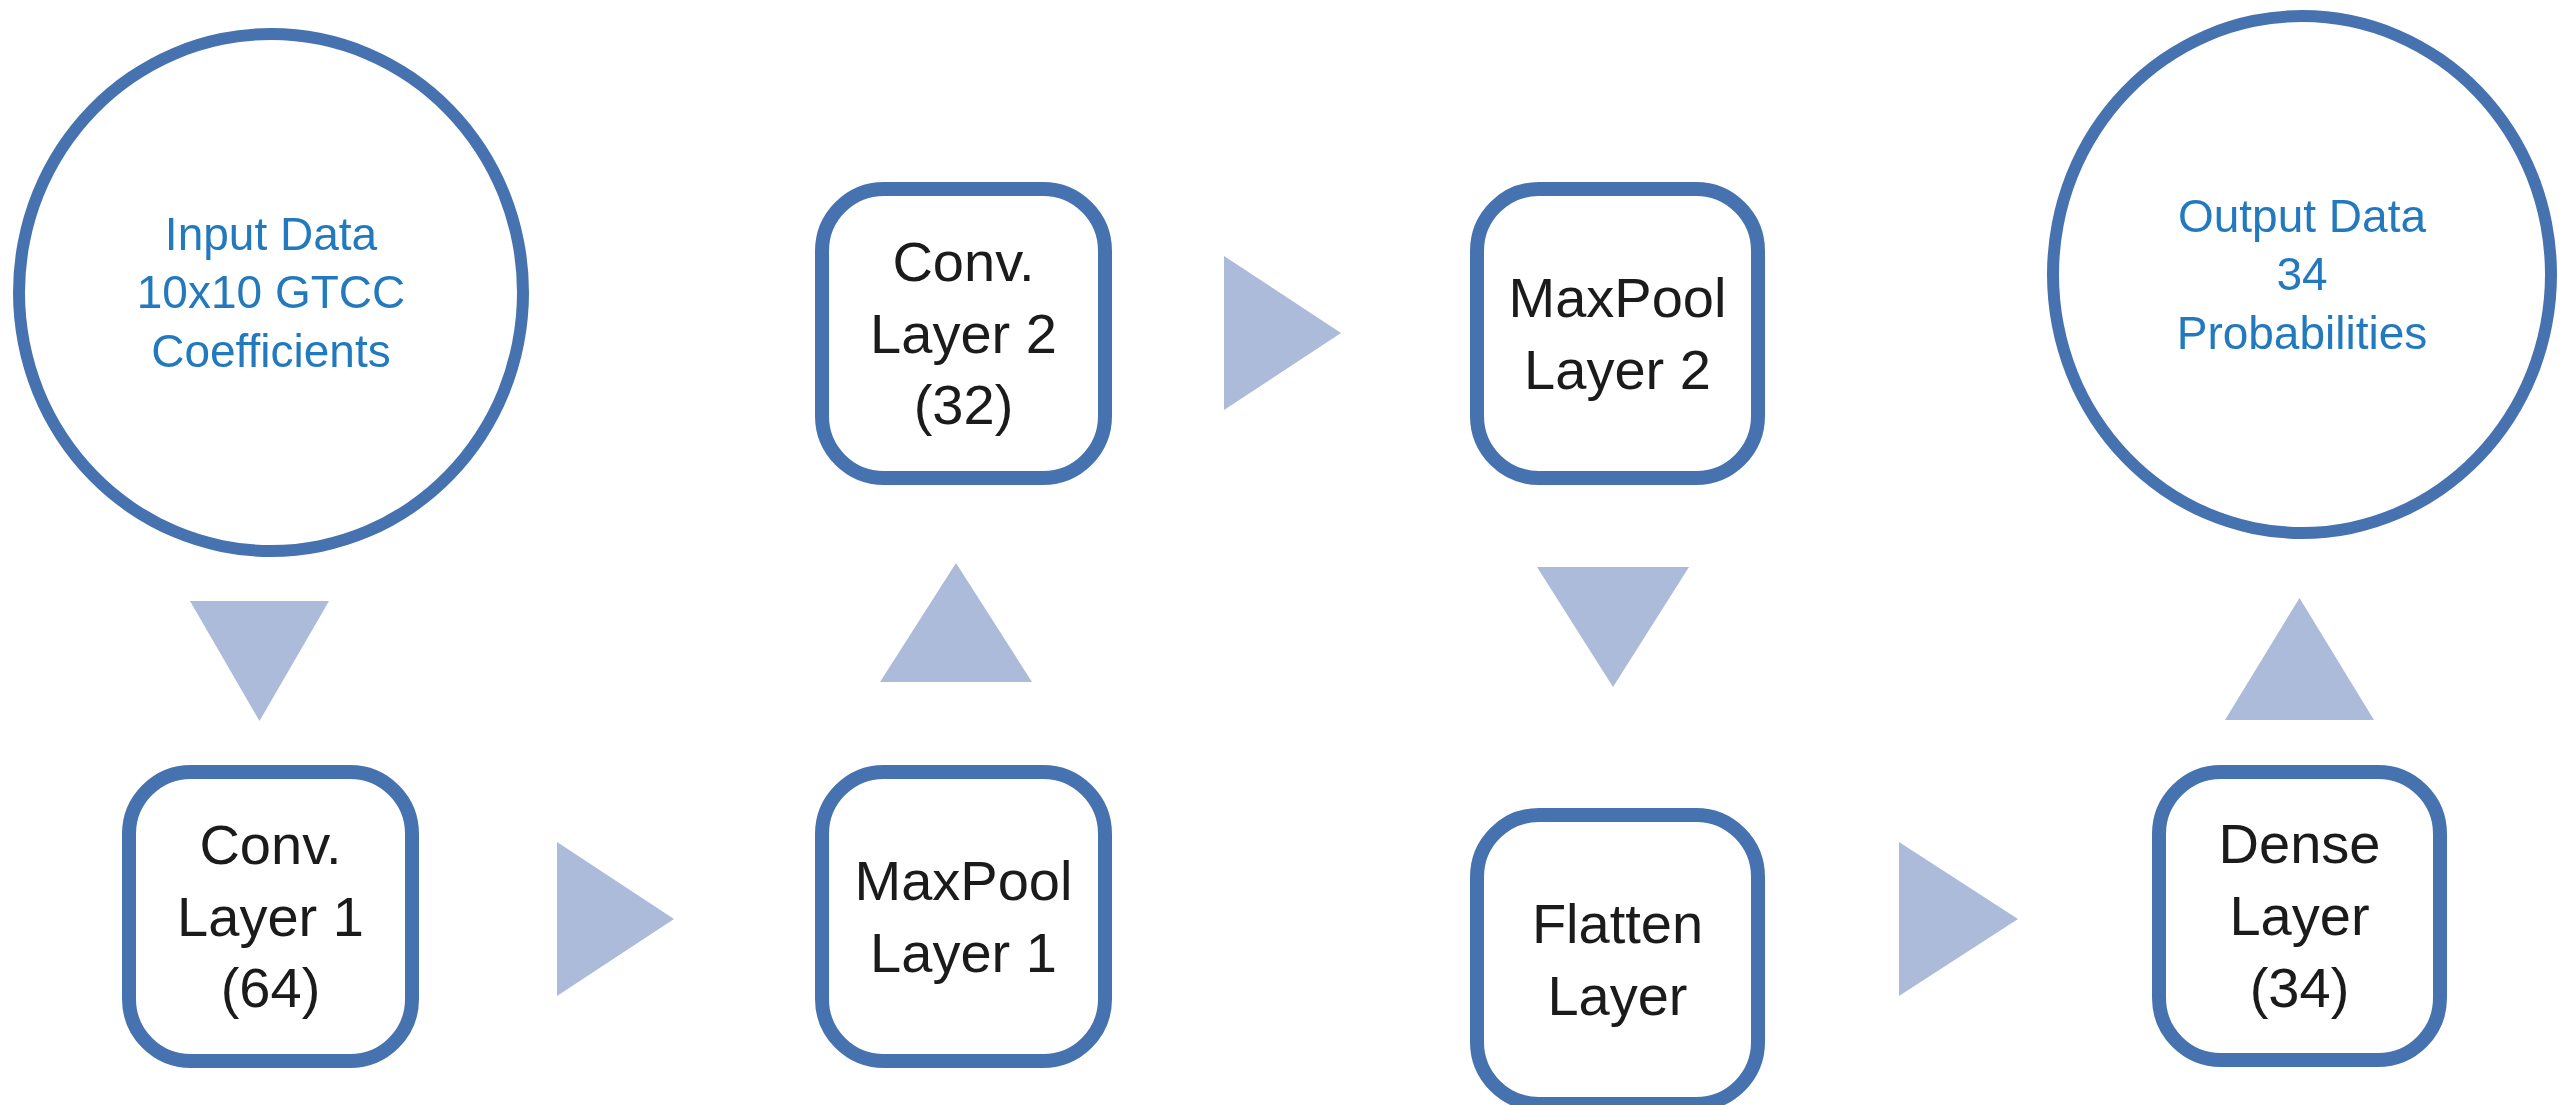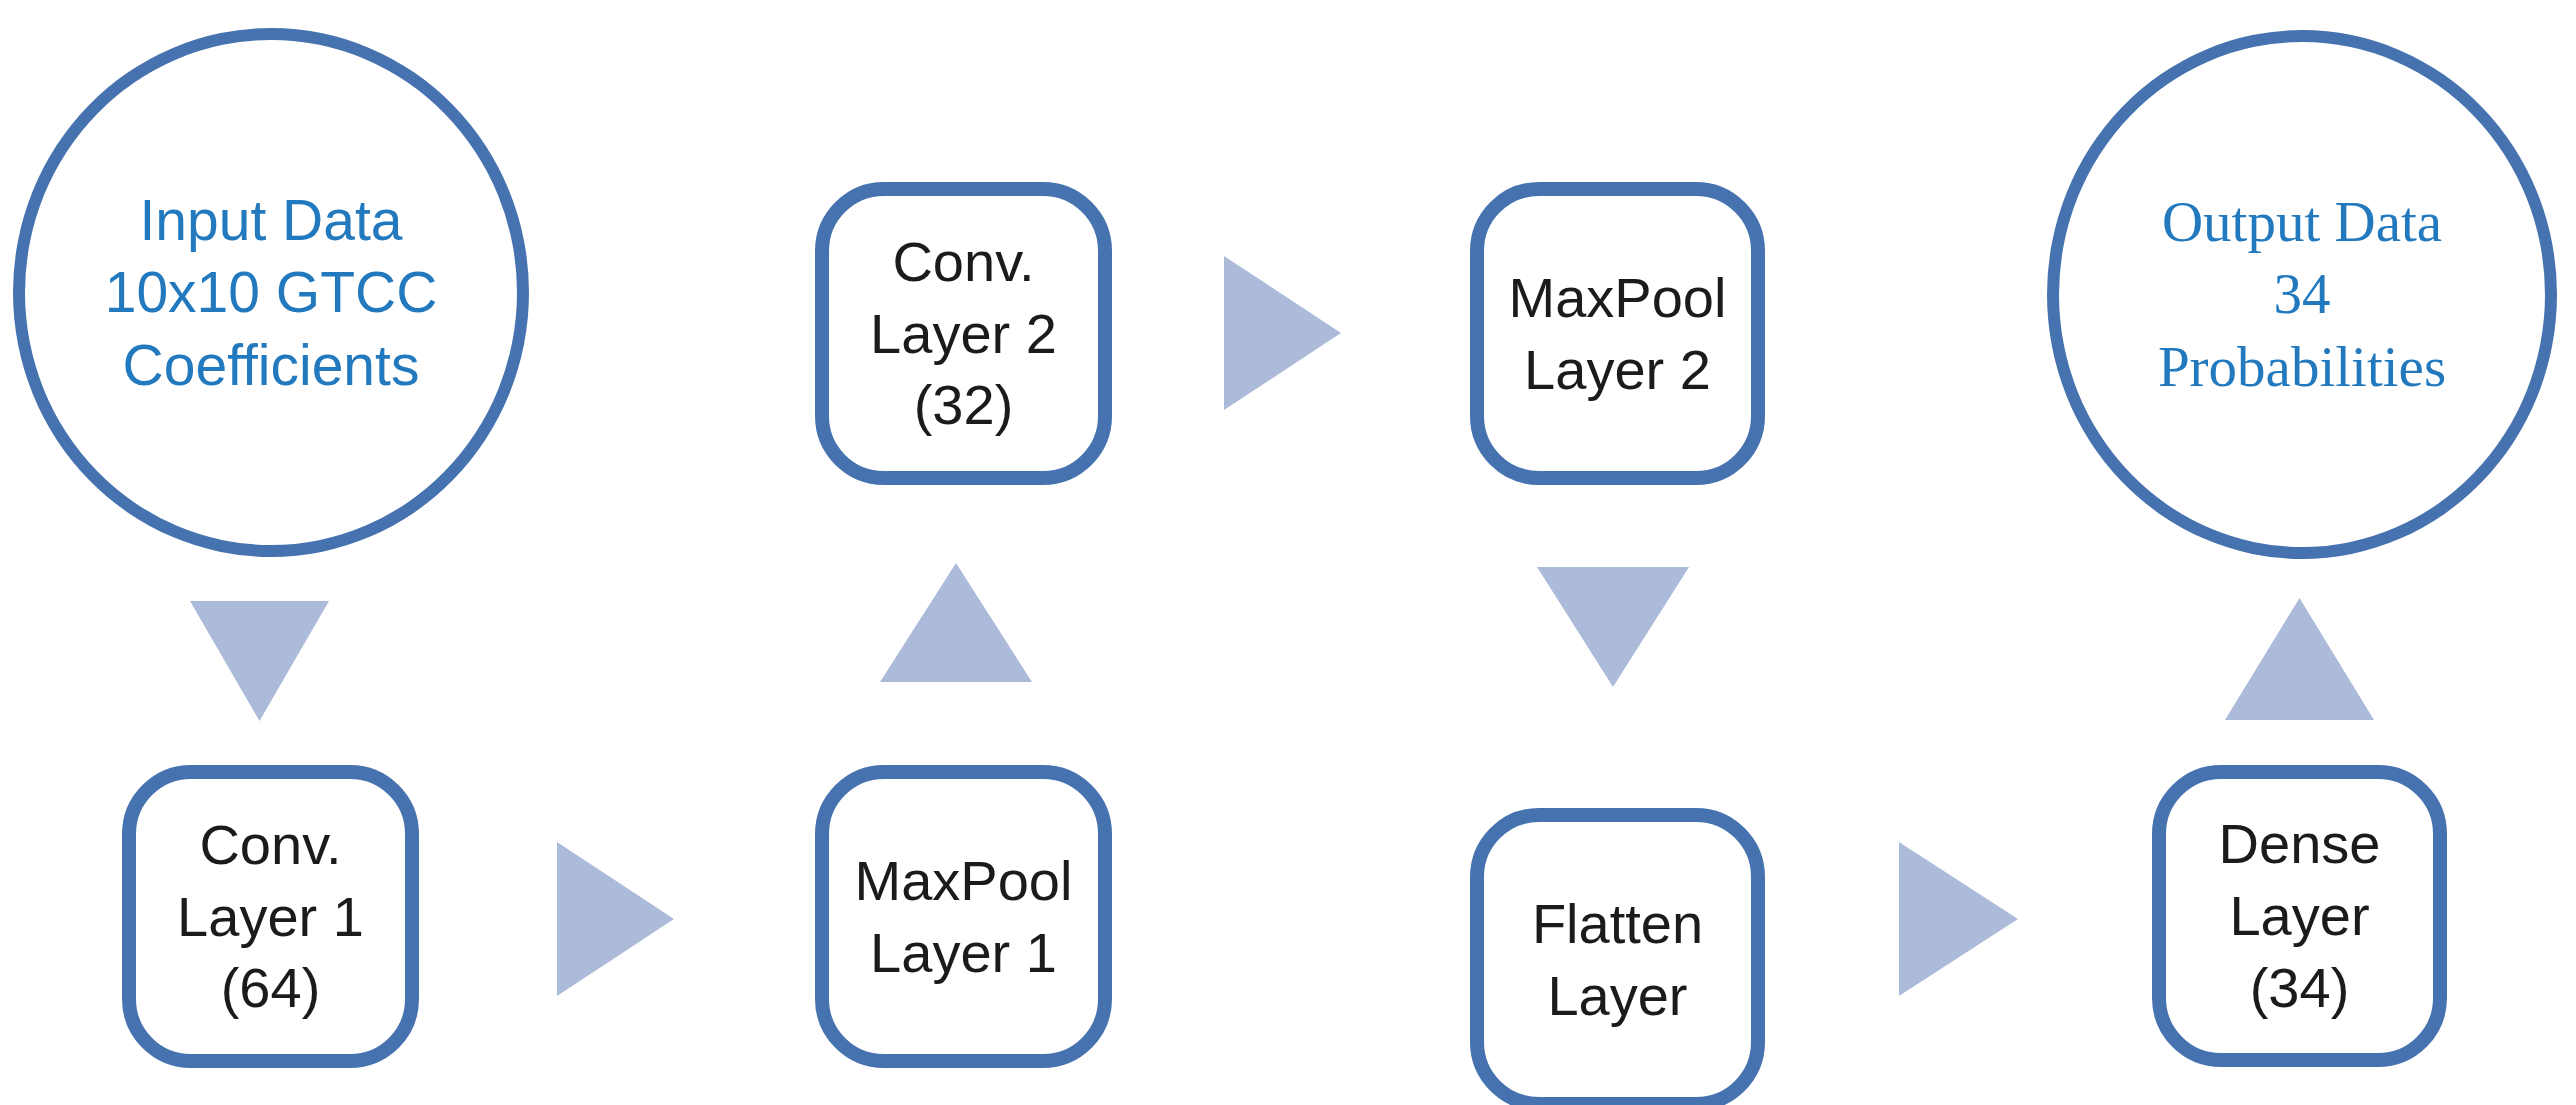--- a/index.html
+++ b/index.html
@@ -33,21 +33,21 @@
   .box{
     border:14.5px solid var(--border);
     border-radius:69px;
   }
   .label{
     white-space:pre-line;
     user-select:none;
   }
   .circle .label{
     color:var(--circle-text);
-    font-size:57px;
+    font-size:46px;
     line-height:1.27;
   }
   .box .label{
     color:var(--box-text);
     font-size:56px;
     line-height:1.28;
   }
   .arrow{
     position:absolute;
     background:var(--arrow);
@@ -73,21 +73,21 @@
 (32)</div>
   </div>
 
   <div class="arrow right" style="left:1224px;top:256px;width:117px;height:154px;"></div>
 
   <div class="node box" style="left:1470px;top:182px;width:295px;height:303px;">
     <div class="label">MaxPool
 Layer 2</div>
   </div>
 
-  <div class="node circle" style="left:2047px;top:30px;width:510px;height:529px;font-family:Liberation Serif, serif;">
+  <div class="node circle" style="left:2047px;top:10px;width:510px;height:529px;">
     <div class="label">Output Data
 34
 Probabilities</div>
   </div>
 
   <div class="arrow down" style="left:190px;top:601px;width:139px;height:120px;"></div>
 
   <div class="arrow up" style="left:880px;top:563px;width:152px;height:119px;"></div>
 
   <div class="arrow down" style="left:1537px;top:567px;width:152px;height:120px;"></div>

